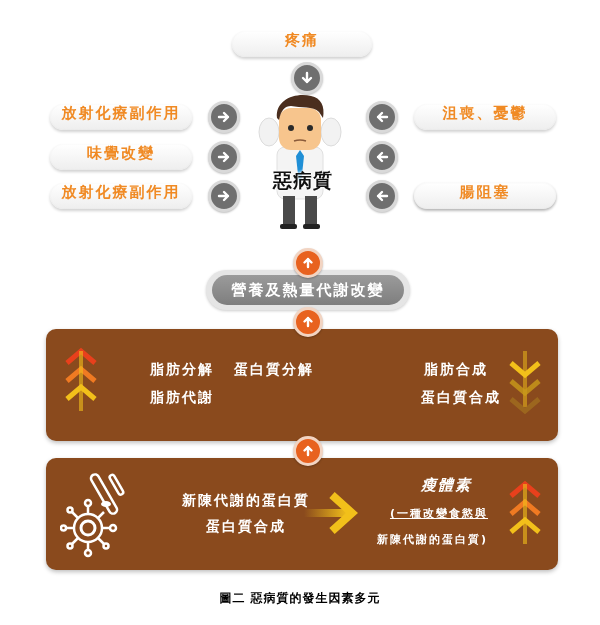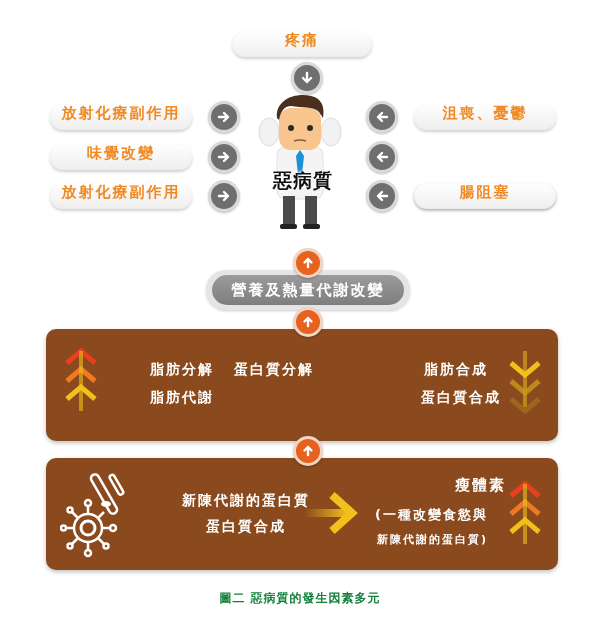--- a/index.html
+++ b/index.html
@@ -35,21 +35,21 @@
               border-radius:15px; background:linear-gradient(#9b9b9b,#7e7e7e);
               color:#ffffff; font-weight:bold; font-size:15px; letter-spacing:2px;
               display:flex; align-items:center; justify-content:center; }
 
   .brown { position:absolute; left:46px; width:512px; background:#8a4a1d;
            border-radius:10px; box-shadow:0 2px 4px rgba(0,0,0,0.25); }
   .wtext { position:absolute; color:#ffffff; font-weight:bold; font-size:14px;
            letter-spacing:2px; white-space:nowrap;margin-left:36px; }
 
   .caption { position:absolute; left:0; width:600px; top:590px; text-align:center;
-             font-size:12px; color:#15803d; font-weight:bold; letter-spacing:1px; }
+             font-size:12px; color:#000000; font-weight:bold; letter-spacing:1px; }
 </style>
 </head>
 <body>
 
 <div class="pill" style="left:232px; top:31px; width:140px;">
   <span>疼痛</span>
 </div>
 <div class="gbtn" style="left:291px; top:62px;">
   <svg viewBox="0 0 14 14">
       <path d="M7 2 V11 M3 7 L7 11 L11 7" stroke="#fff" stroke-width="2.4" fill="none" stroke-linecap="round" stroke-linejoin="round"></path>
@@ -208,22 +208,22 @@
     <defs>
       <linearGradient id="ga" x1="0" x2="1" y1="0" y2="0">
         <stop offset="0" stop-color="#f2c01a" stop-opacity="0"></stop>
         <stop offset="1" stop-color="#f2c01a"></stop>
       </linearGradient>
     </defs>
     <rect x="0" y="17" width="44" height="8" fill="url(#ga)"></rect>
     <path d="M28 3 L48 21 L28 39" stroke="#f2c01a" stroke-width="8" fill="none" stroke-linejoin="miter"></path>
   </svg>
 
-  <div class="wtext" style="right:52px; top:18px; font-size:15px;">瘦體素</div>
-  <div class="wtext" style="right:70px; top:48px; font-size:13px;">(一種改變食慾與</div>
+  <div class="wtext" style="right:86px; top:18px; font-size:15px;font-style:italic;">瘦體素</div>
+  <div class="wtext" style="right:70px; top:48px; font-size:11px;text-decoration:underline;">(一種改變食慾與</div>
   <div class="wtext" style="right:70px; top:74px; font-size:11px;">新陳代謝的蛋白質)</div>
 
   <svg class="abs" style="right:16px; top:20px;" width="34" height="70" viewBox="0 0 34 70">
     <path d="M3 18 L17 6 L31 18" stroke="#e8401c" stroke-width="5" fill="none"></path>
     <path d="M3 36 L17 24 L31 36" stroke="#f07a22" stroke-width="5" fill="none"></path>
     <path d="M3 54 L17 42 L31 54" stroke="#f2c01a" stroke-width="5" fill="none"></path>
     <rect x="15" y="6" width="4" height="60" fill="#f2c01a" opacity="0.6"></rect>
   </svg>
 </div>
 

